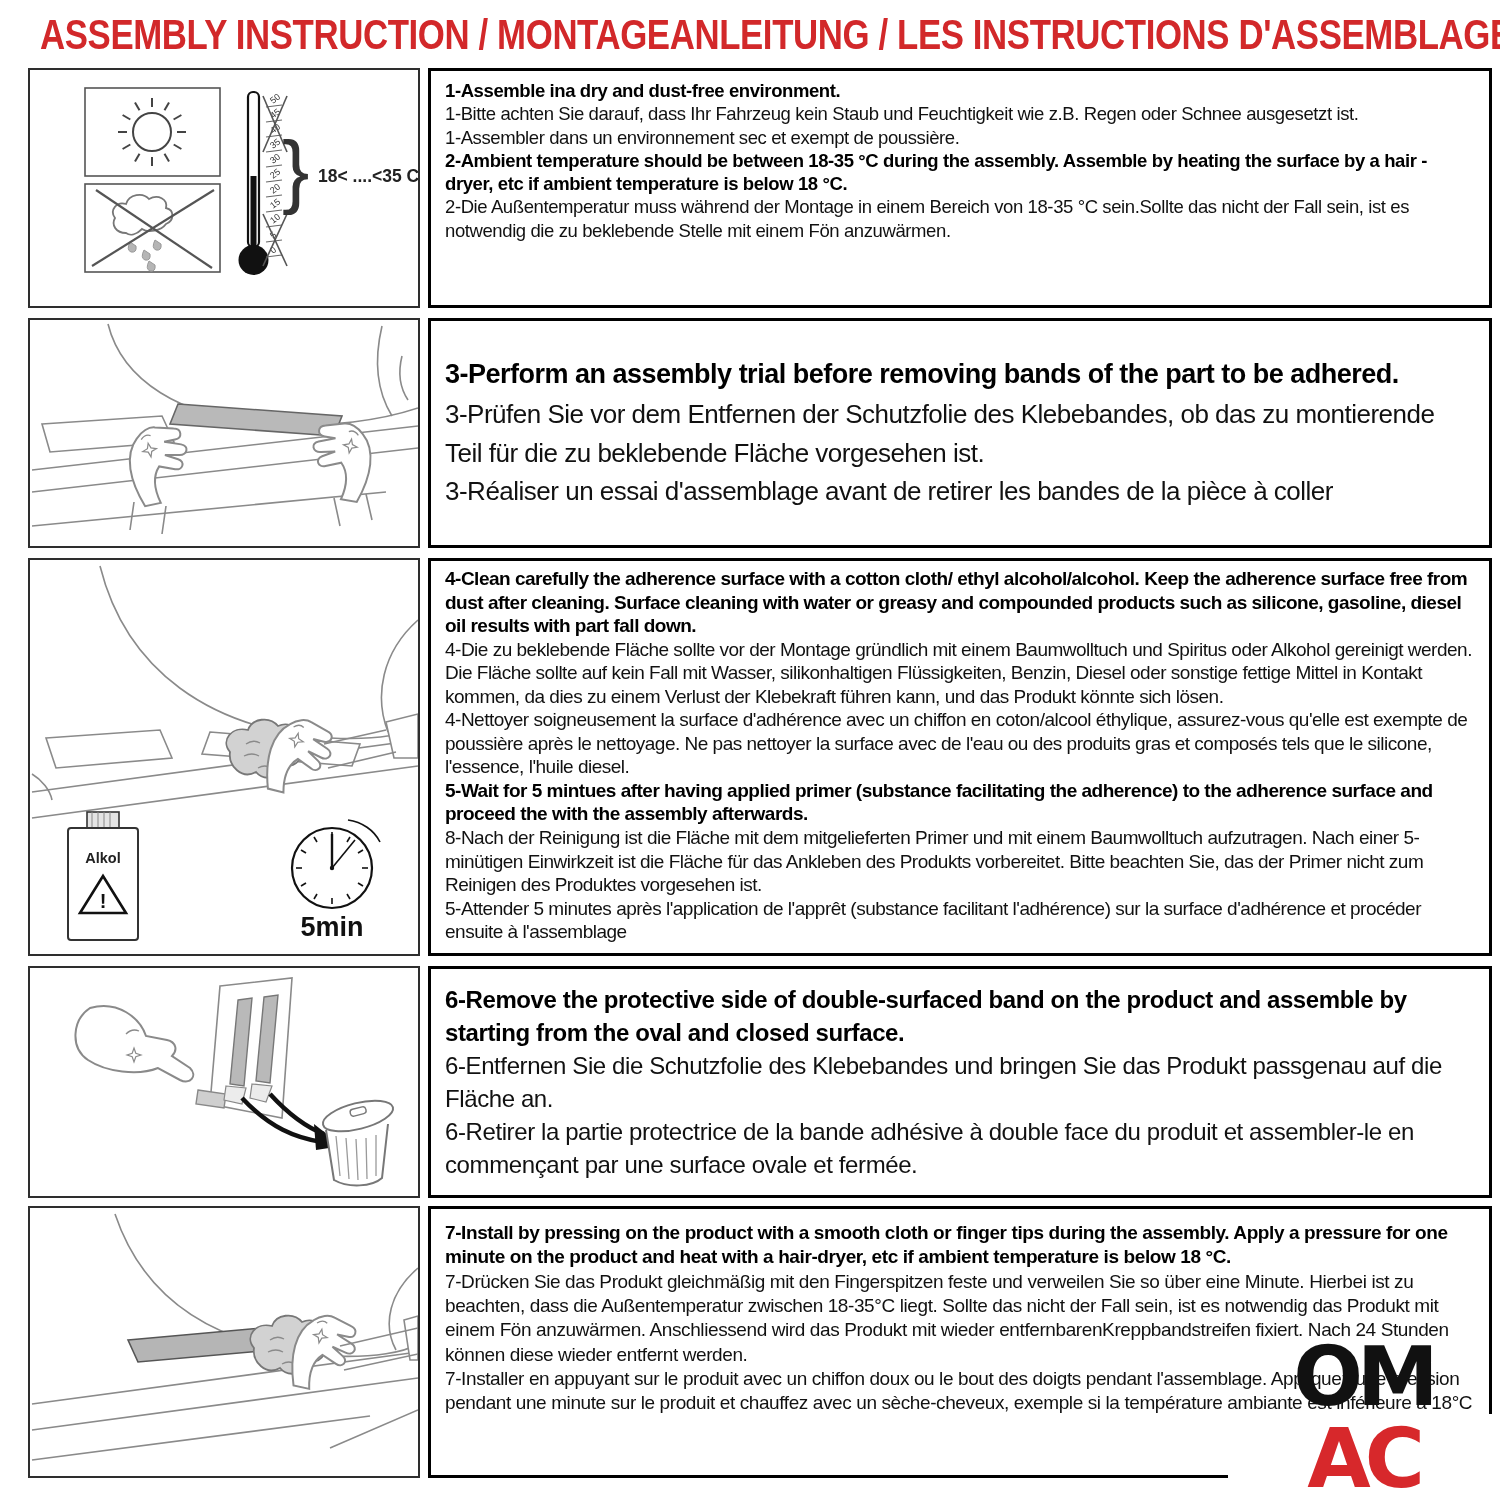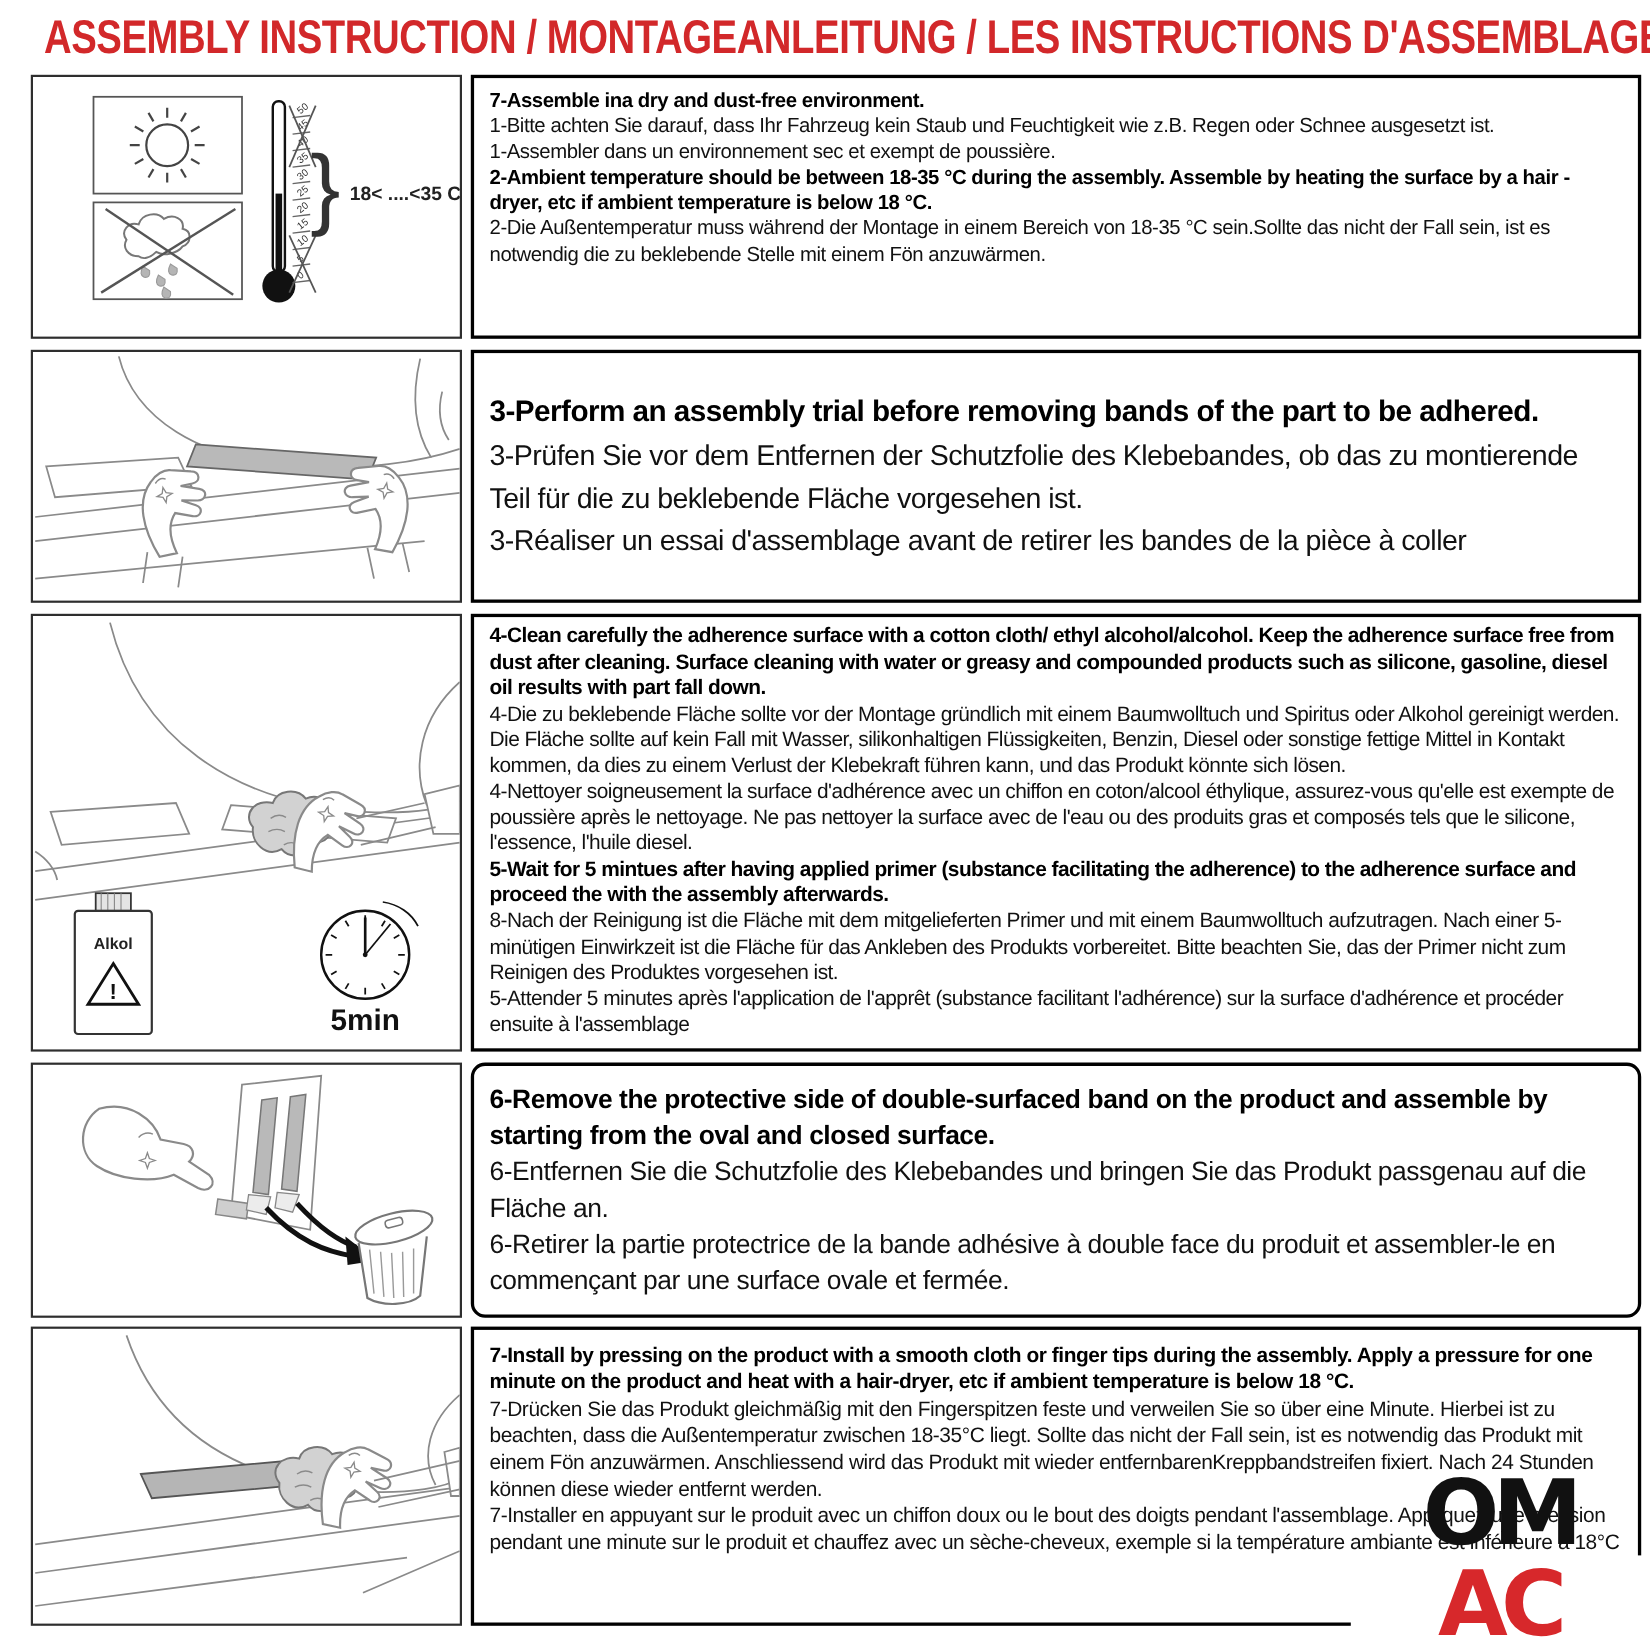--- a/index.html
+++ b/index.html
@@ -10,21 +10,21 @@
          transform:scaleX(.81);transform-origin:left center;letter-spacing:-.5px;}
   .figbox{position:absolute;left:28px;width:392px;border:2px solid #2e2e2e;background:#fff;box-sizing:border-box;}
   .txtbox{position:absolute;left:428px;width:1064px;border:3px solid #000;background:#fff;box-sizing:border-box;
           padding:8px 16px 8px 14px;}
   .txtbox p{margin:0;}
   .b{font-weight:bold;color:#000;}
   .t18{font-size:18.5px;line-height:1.26;letter-spacing:-.4px;}
   .t17{font-size:19px;line-height:1.24;letter-spacing:-.5px;}
   .t19{font-size:19px;line-height:1.28;letter-spacing:-.4px;}
   .t26{font-size:26px;line-height:1.48;letter-spacing:-.5px;}
-  .t24{font-size:24px;line-height:1.38;letter-spacing:-.4px;border-radius:13px;}
+  .t24{font-size:24px;line-height:1.38;letter-spacing:-.4px;}
   .gap16{margin-top:16px;}
   .gap10{margin-top:10px;}
   .vcenter{display:flex;flex-direction:column;justify-content:center;}
   .pt28{padding-top:12px;}
   .pt6{padding-top:6px;}
   .logo{position:absolute;left:1228px;top:1414px;width:272px;height:86px;background:#fff;
         display:flex;align-items:center;justify-content:flex-end;
         font-family:"DejaVu Sans",sans-serif;font-weight:bold;font-size:82px;
         letter-spacing:-6px;line-height:1;padding-right:2px;box-sizing:border-box;flex-direction:column;}
   .logo .lb{color:#111;}
@@ -113,21 +113,21 @@
         <line x1="233" y1="26" x2="257" y2="82"></line>
           <line x1="257" y1="26" x2="233" y2="82"></line>
         <line x1="233" y1="144" x2="257" y2="196"></line>
           <line x1="257" y1="144" x2="233" y2="196"></line>
       </g>
       <text x="252" y="128" font-size="82" fill="#333">}</text>
       <text x="288" y="112" font-size="17.5" font-weight="bold" fill="#222">18&lt; ....&lt;35 C</text>
     </svg>
   </div>
   <div class="txtbox t18" style="top:68px;height:240px;">
-    <p class="b">7-Assemble ina dry and dust-free environment.</p>
+    <p class="b">1-Assemble ina dry and dust-free environment.</p>
     <p>1-Bitte achten Sie darauf, dass Ihr Fahrzeug kein Staub und Feuchtigkeit wie z.B. Regen oder Schnee ausgesetzt ist.</p>
     <p>1-Assembler dans un environnement sec et exempt de poussière.</p>
     <p class="b gap16">2-Ambient temperature should be between 18-35 °C  during the assembly. Assemble by heating the surface by a hair -dryer, etc if ambient temperature is below 18 °C.</p>
     <p>2-Die Außentemperatur muss während der Montage in einem Bereich von 18-35 °C  sein.Sollte das nicht der Fall sein, ist es notwendig die zu beklebende Stelle mit einem Fön anzuwärmen.</p>
   </div>
 
   <div class="figbox" style="top:318px;height:230px;">
     <svg viewBox="0 0 388 226" width="388" height="226">
       <g fill="none" stroke="#8a8a8a" stroke-width="1.6">
         <path d="M78,4 C92,60 150,98 240,104 C300,108 352,100 388,88"></path>

